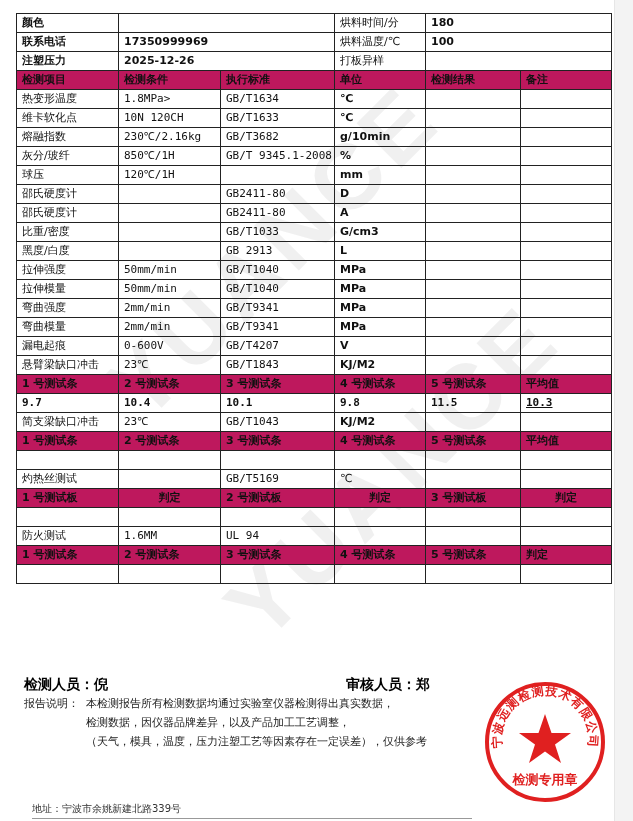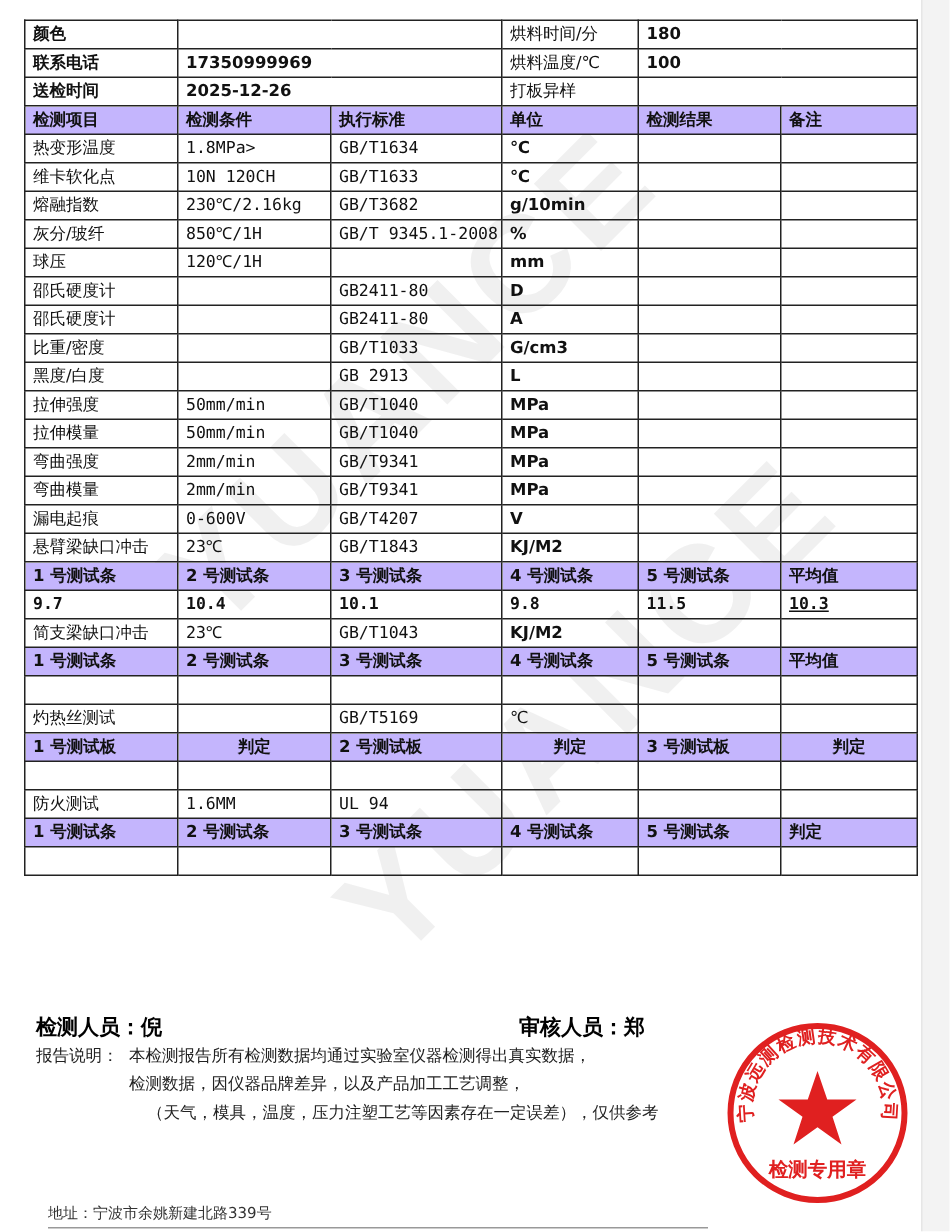--- a/index.html
+++ b/index.html
@@ -3,21 +3,21 @@
 <meta charset="utf-8">
 <style>
   html,body{margin:0;padding:0;background:#fff;}
   body{width:633px;height:821px;position:relative;overflow:hidden;font-family:"DejaVu Sans","Liberation Sans",sans-serif;}
   .page{position:absolute;left:0;top:0;width:633px;height:821px;background:#fff;}
   .rightbar{position:absolute;left:614px;top:0;width:19px;height:821px;background:#f3f3f3;border-left:1px solid #e6e6e6;}
   table.report{position:absolute;left:16px;top:13px;border-collapse:collapse;table-layout:fixed;width:595px;}
   table.report td{border:1px solid #222;height:18px;padding:0 0 0 5px;font-size:11px;line-height:18px;color:#111;white-space:nowrap;overflow:hidden;}
   .lbl{font-weight:bold;font-size:11.5px;}
   .org{color:#e8762b;font-weight:bold;font-size:10.5px;}
-  .hdr td{background:#c4b5fd;font-weight:bold;}
+  .hdr td{background:#be185d;font-weight:bold;}
   .mono{font-family:"DejaVu Sans Mono","Liberation Mono",monospace;font-size:10.5px;margin-left:32px;}
   .blue{color:#1a1aff;font-weight:bold;font-family:"DejaVu Sans Mono","Liberation Mono",monospace;}
   .red{color:#d00000;font-weight:bold;font-family:"DejaVu Sans Mono","Liberation Mono",monospace;text-decoration:underline;}
   .ctr{text-align:center;padding-left:0 !important;}
   .unit{font-weight:bold;font-size:10px;}
   .watermark{position:absolute;font-size:92px;font-weight:bold;color:rgba(200,200,200,0.28);transform:rotate(-45deg);letter-spacing:6px;pointer-events:none;font-family:"Liberation Sans",sans-serif;}
   .sig{position:absolute;font-weight:bold;font-size:14px;}
   .note{position:absolute;font-family:"DejaVu Serif","Liberation Serif",serif;font-size:11px;color:#222;line-height:19px;}
   .addr{position:absolute;left:32px;top:802px;font-size:10px;color:#333;}
   .addr-line{position:absolute;left:32px;top:818px;width:440px;border-top:1px solid #999;}
@@ -48,21 +48,21 @@
       <td class="lbl" style="font-weight:normal">烘料时间/分</td>
       <td colspan="2" class="org">180</td>
     </tr>
     <tr>
       <td class="lbl">联系电话</td>
       <td colspan="2" class="org">17350999969</td>
       <td class="lbl" style="font-weight:normal">烘料温度/℃</td>
       <td colspan="2" class="org">100</td>
     </tr>
     <tr>
-      <td class="lbl">送检时间</td>
+      <td class="lbl">注塑压力</td>
       <td colspan="2" class="org">2025-12-26</td>
       <td class="lbl" style="font-weight:normal">打板异样</td>
       <td colspan="2" class="org"></td>
     </tr>
 
     <tr class="hdr">
       <td>检测项目</td>
       <td>检测条件</td>
       <td>执行标准</td>
       <td>单位</td>
@@ -292,21 +292,21 @@
   <div class="sig" style="left:24px;top:676px;">
     <span>检测人员：</span><span>倪</span>
   </div>
   <div class="sig" style="left:346px;top:676px;">
     <span>审核人员：</span><span>郑</span>
   </div>
 
   <div class="note" style="left:24px;top:694px;text-align:center;">报告说明：</div>
   <div class="note" style="left:86px;top:694px;">本检测报告所有检测数据均通过实验室仪器检测得出真实数据，</div>
   <div class="note" style="left:86px;top:713px;">检测数据，因仪器品牌差异，以及产品加工工艺调整，</div>
-  <div class="note" style="left:98px;top:732px;">（天气，模具，温度，压力注塑工艺等因素存在一定误差），仅供参考</div>
+  <div class="note" style="left:86px;top:732px;">（天气，模具，温度，压力注塑工艺等因素存在一定误差），仅供参考</div>
 
   <div class="addr">地址：宁波市余姚新建北路339号</div>
   <div class="addr-line"></div>
 
   <div class="stamp">
     <svg width="124" height="124" viewBox="0 0 124 124">
       <defs>
         <path id="arc" d="M 20 72 A 44 44 0 1 1 104 72"></path>
       </defs>
       <circle cx="62" cy="62" r="58" fill="none" stroke="#e02020" stroke-width="4"></circle>

